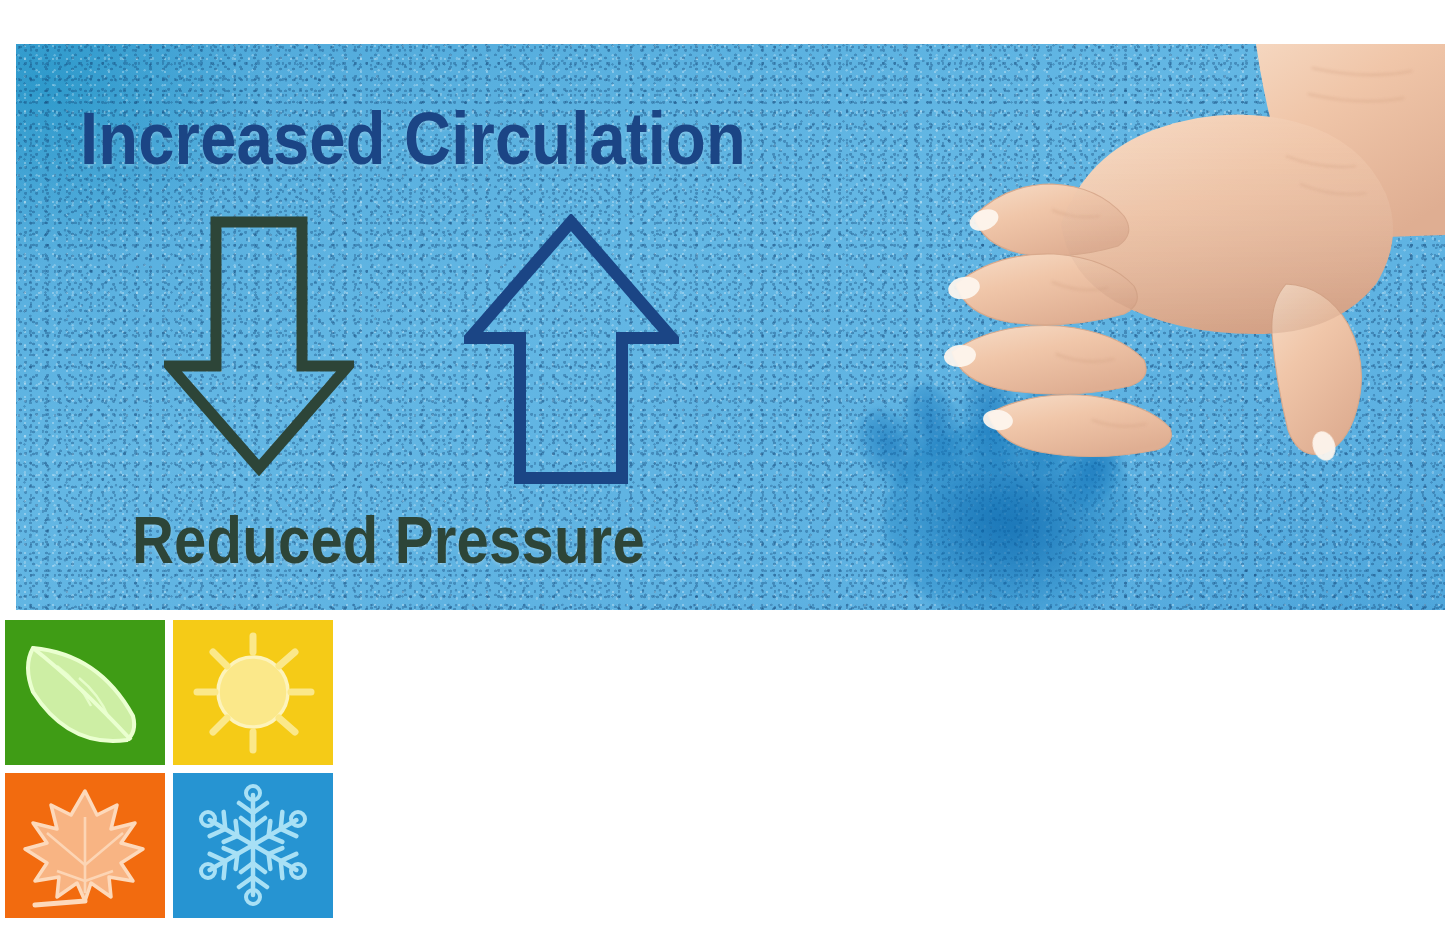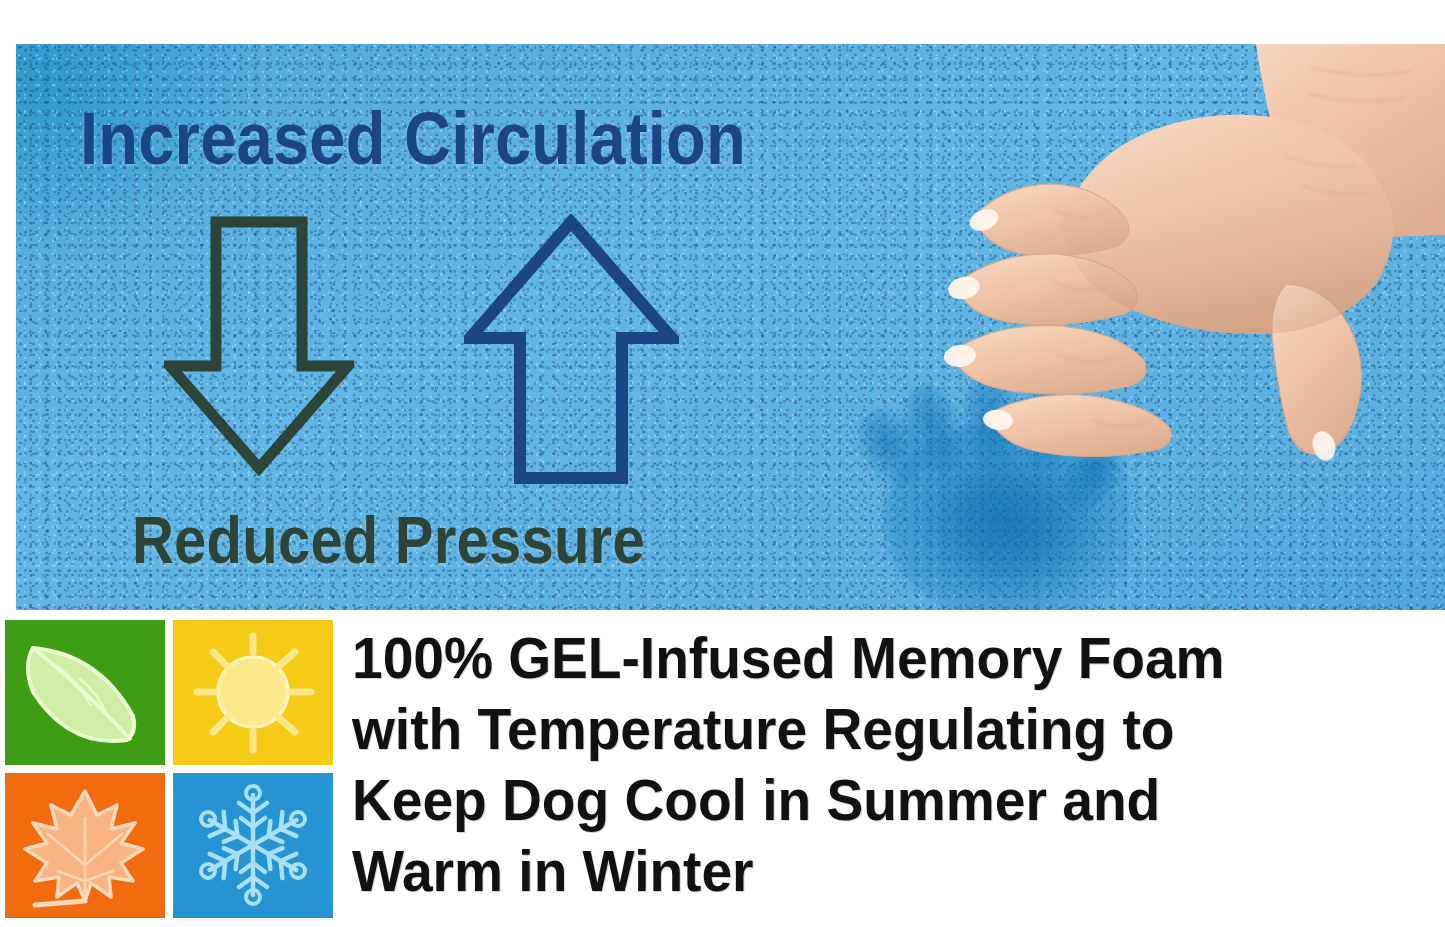--- a/index.html
+++ b/index.html
@@ -308,19 +308,13 @@
           <circle cx="125" cy="46" r="7"></circle>
           <circle cx="125" cy="98" r="7"></circle>
           <circle cx="80" cy="124" r="7"></circle>
           <circle cx="35" cy="98" r="7"></circle>
           <circle cx="35" cy="46" r="7"></circle>
         </g>
       </svg>
     </div>
   </div>
 
-  <div id="product-copy">
-    <div class="copy-line">100% GEL-Infused Memory Foam</div>
-    <div class="copy-line">with Temperature Regulating to</div>
-    <div class="copy-line">Keep Dog Cool in Summer and</div>
-    <div class="copy-line">Warm in Winter</div>
-  </div>
 </div>
 
 </body></html>

